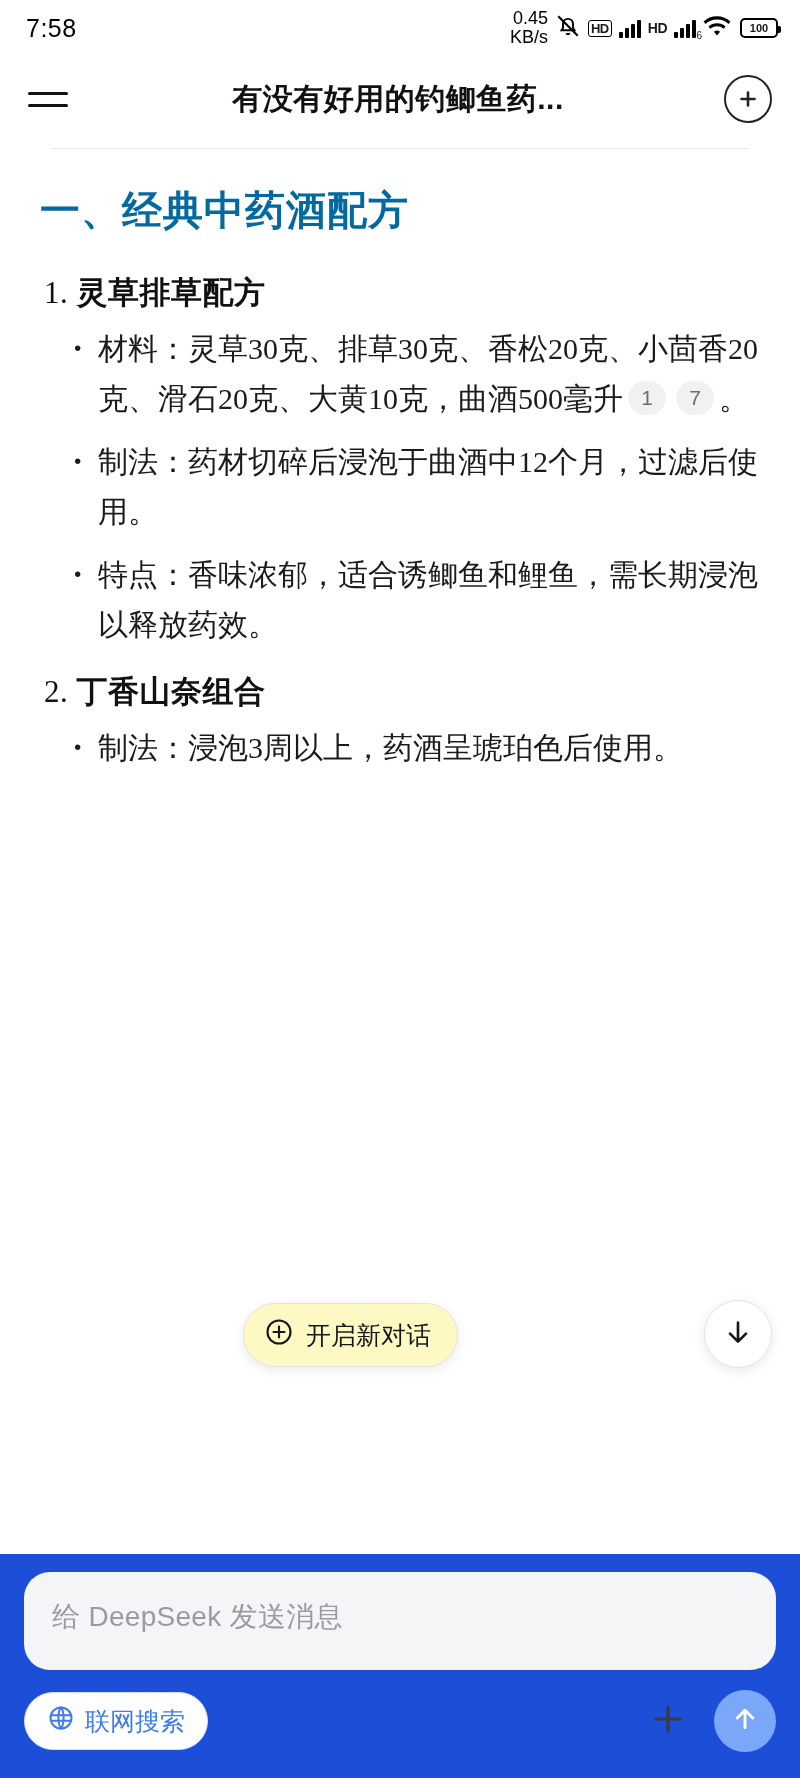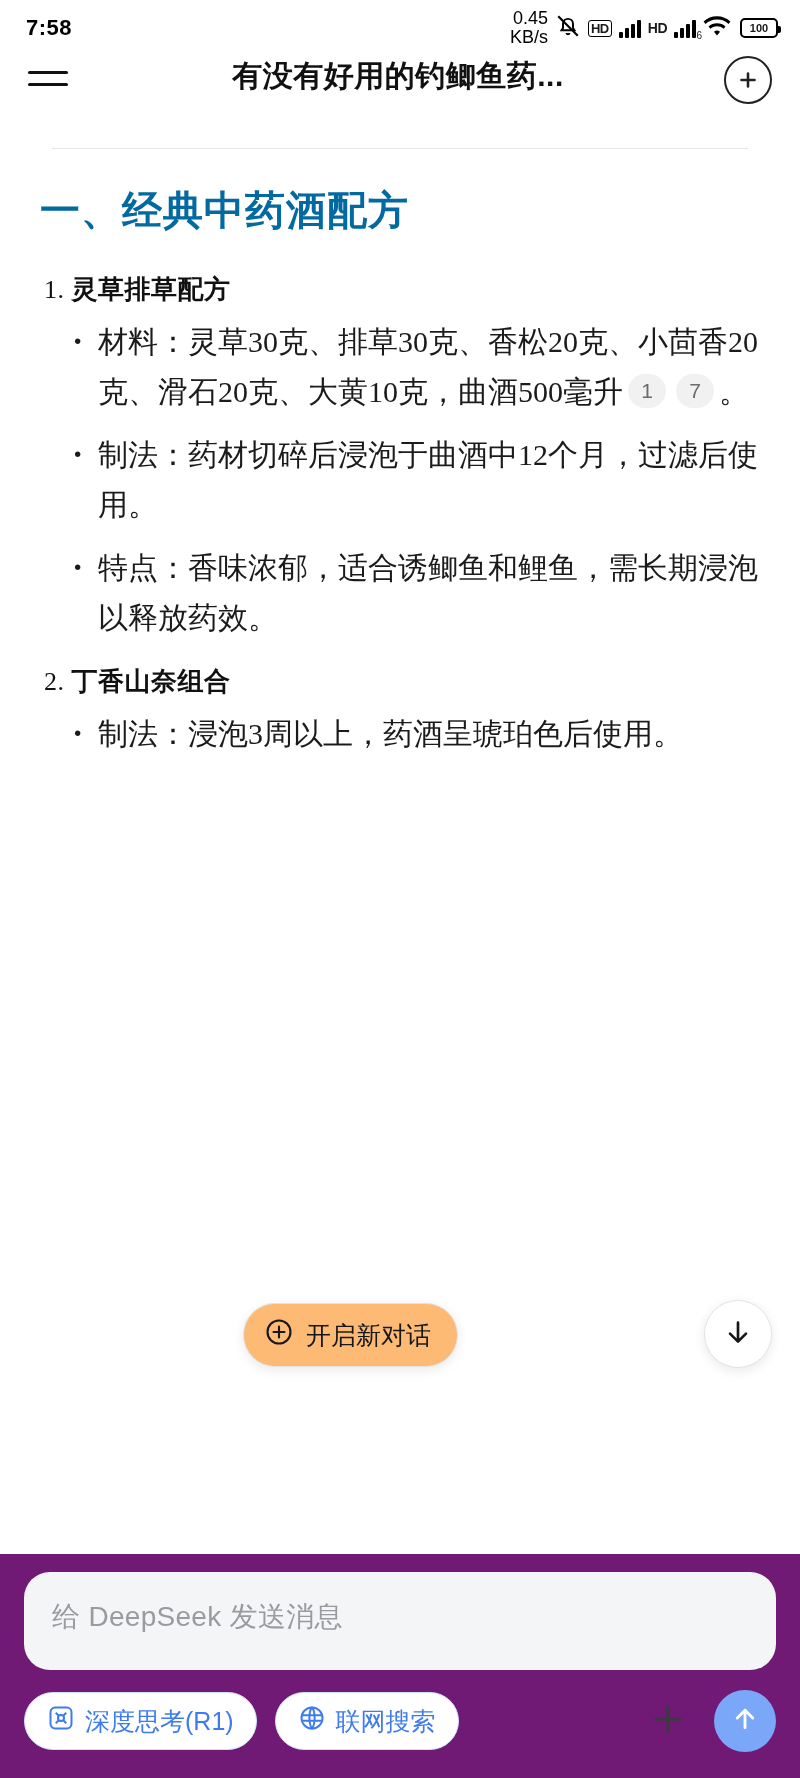--- a/index.html
+++ b/index.html
@@ -16,22 +16,22 @@
 
   
   .statusbar {
     height: 56px;
     display: flex;
     align-items: center;
     justify-content: space-between;
     padding: 0 22px 0 26px;
   }
   .status-time {
-    font-size: 22px;
-    font-weight: 700;
+    font-size: 25px;
+    font-weight: 400;
     letter-spacing: .5px;
     color: #000;
   }
   .status-right {
     display: flex;
     align-items: center;
     gap: 7px;
   }
   .net-speed {
     font-size: 18px;
@@ -92,20 +92,21 @@
     height: 7px;
     background: #000;
     border-radius: 0 2px 2px 0;
   }
   .battery span { font-size: 11px; font-weight: 700; }
 
   
   .appbar {
     height: 86px;
     display: flex;
+    align-items: center;
     padding: 0 28px;
     position: relative;
     gap: 16px;
   }
   .hamburger {
     width: 44px;
     height: 44px;
     display: flex;
     flex-direction: column;
     justify-content: center;
@@ -150,21 +151,21 @@
   }
   .h1 {
     font-size: 40px;
     font-weight: 700;
     letter-spacing: 1px;
     margin: 0 0 34px 4px;
     color: #0369a1;
   }
   .ol-item { margin-bottom: 6px; }
   .ol-head {
-    font-size: 26px;
+    font-size: 31px;
     font-weight: 700;
     color: #111;
     margin: 0 0 10px 8px;
     letter-spacing: .5px;
   }
   .ol-head .num { font-weight: 400; font-family: "Liberation Serif", serif; }
   .bullets { margin: 0 0 22px 0; padding: 0; list-style: none; }
   .bullets li {
     position: relative;
     padding-left: 62px;
@@ -210,21 +211,21 @@
   
   .new-chat-pill {
     position: absolute;
     left: 243px;
     top: 1303px;
     height: 64px;
     display: flex;
     align-items: center;
     gap: 12px;
     padding: 0 26px 0 20px;
-    background: #fdba74;
+    background: #fef9c3;
     border: 1px solid #e3e3e6;
     border-radius: 34px;
     box-shadow: 0 3px 12px rgba(0,0,0,.09);
     font-family: "Liberation Sans", sans-serif;
     font-size: 25px;
     color: #17171a;
     white-space: nowrap;
   }
   .scroll-down {
     position: absolute;
@@ -240,21 +241,21 @@
     align-items: center;
     justify-content: center;
   }
 
   
   .composer {
     position: absolute;
     left: 0;
     right: 0;
     bottom: 0;
-    background: #701a75;
+    background: #1d4ed8;
     padding: 18px 24px 26px 24px;
   }
   .input-box {
     background: #f4f5f7;
     border-radius: 26px;
     padding: 26px 28px 34px 28px;
   }
   .input-placeholder {
     font-size: 28px;
     color: #9a9aa0;
@@ -417,30 +418,20 @@
 </div>
 
 <div class="composer">
   <div class="input-box">
     <div class="input-placeholder">给 DeepSeek 发送消息</div>
   </div>
   <div class="composer-row">
     <div class="chip">
       <span>
         <svg width="28" height="28" viewBox="0 0 24 24" fill="none" stroke="#3e7bf0" stroke-width="1.7">
-          <rect x="3" y="3" width="18" height="18" rx="4"></rect>
-          <path d="M7.5 7.5l9 9M16.5 7.5l-9 9"></path>
-          <circle cx="12" cy="12" r="2.6" fill="#fff"></circle>
-        </svg>
-      </span>
-      <span>深度思考(R1)</span>
-    </div>
-    <div class="chip">
-      <span>
-        <svg width="28" height="28" viewBox="0 0 24 24" fill="none" stroke="#3e7bf0" stroke-width="1.7">
           <circle cx="12" cy="12" r="9"></circle>
           <path d="M3.2 9.6h17.6M3.2 14.4h17.6"></path>
           <path d="M12 3c-3 3.4-3 14.2 0 18 3-3.8 3-14.6 0-18z"></path>
         </svg>
       </span>
       <span>联网搜索</span>
     </div>
     <div class="spacer"></div>
     <div class="plus-plain">
       <span>

